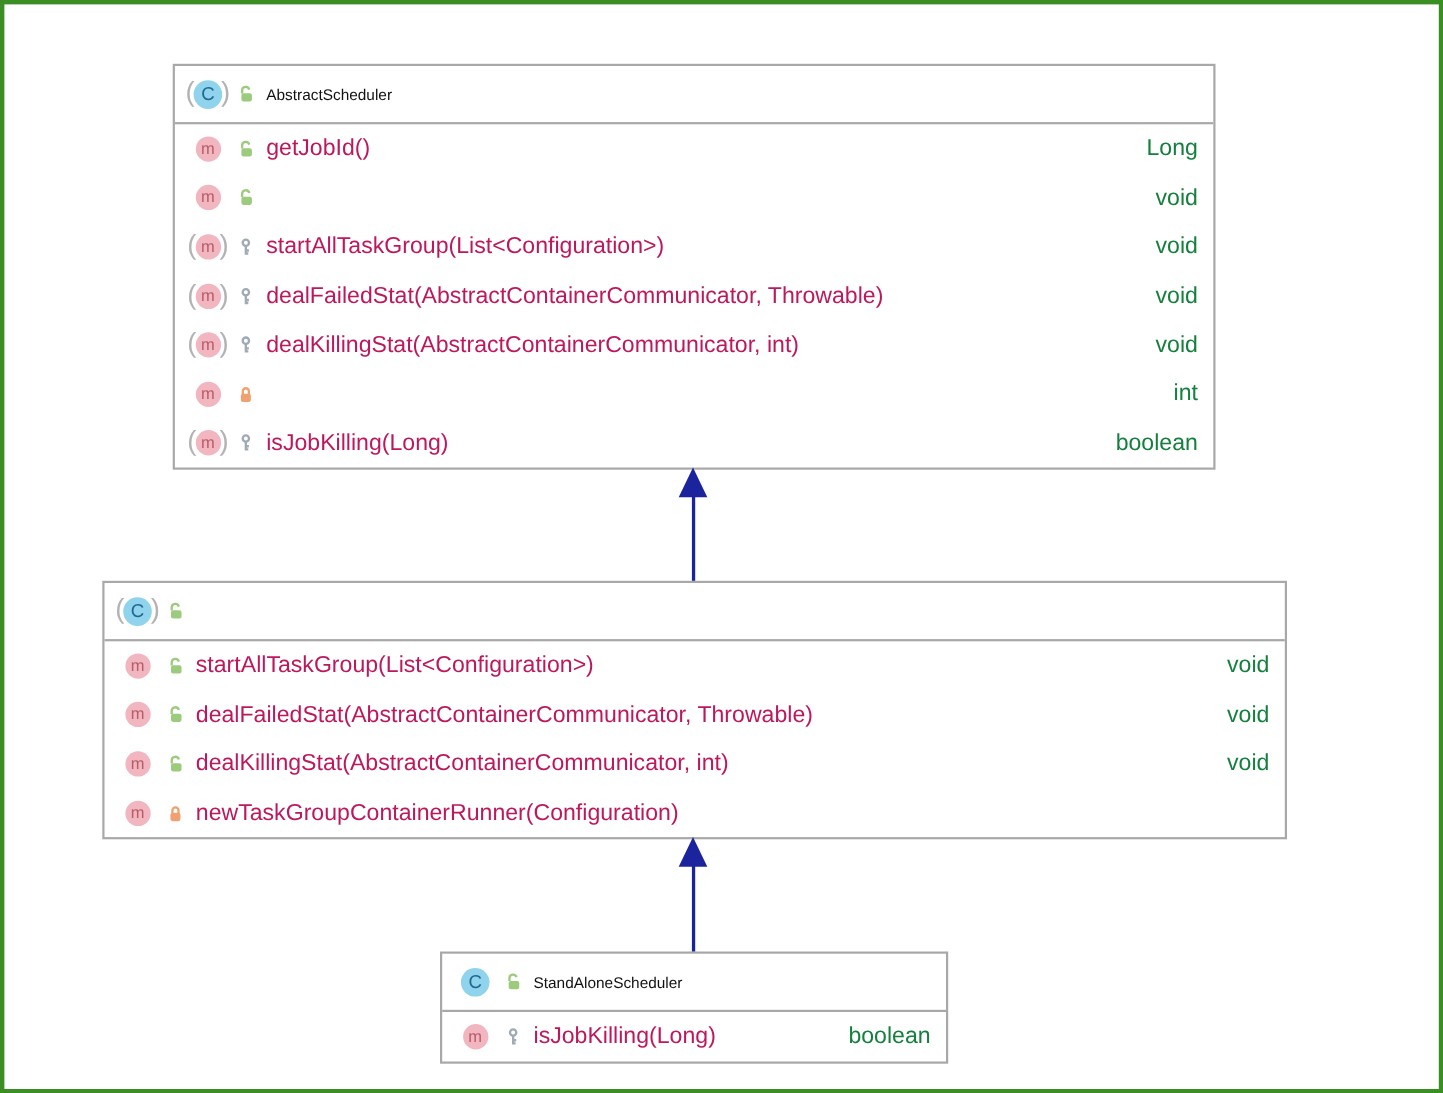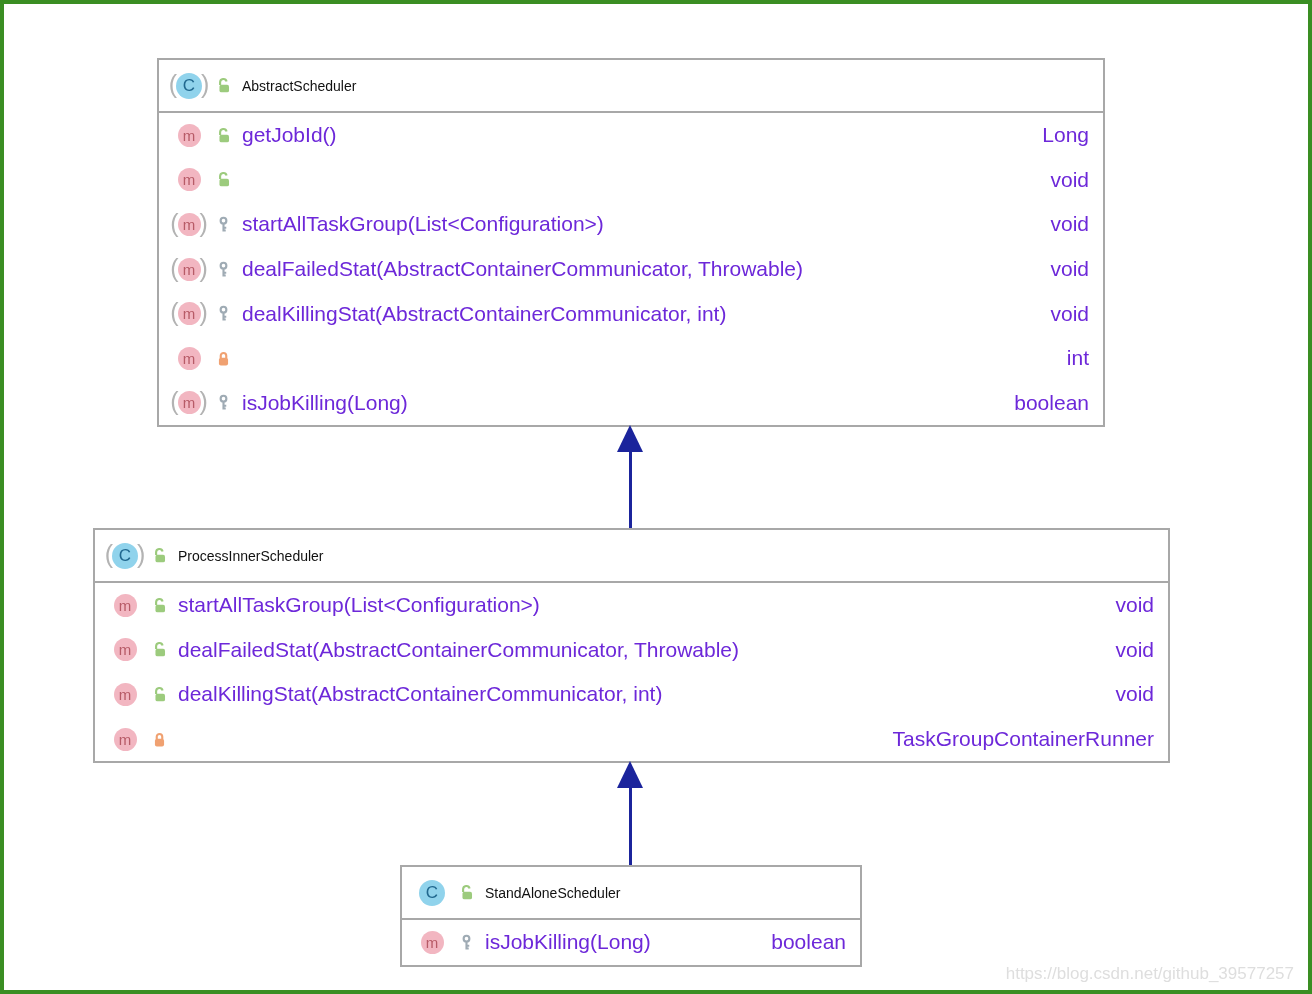--- a/index.html
+++ b/index.html
@@ -31,22 +31,22 @@
   .class-name{
     font-size:14px;color:#111;margin-left:10px;white-space:nowrap;
   }
   .rows{display:block;}
   .method-row{
     display:flex;align-items:center;
     height:44.6px;
     padding:0 14px 0 10px;
     box-sizing:border-box;
   }
-  .sig{font-size:21px;color:#6d28d9;margin-left:10px;white-space:nowrap;}
-  .ret{font-size:21px;color:#6d28d9;margin-left:auto;padding-left:24px;white-space:nowrap;}
+  .sig{font-size:21px;color:#be185d;margin-left:10px;white-space:nowrap;}
+  .ret{font-size:21px;color:#15803d;margin-left:auto;padding-left:24px;white-space:nowrap;}
   .badge-wrap{
     width:40px;min-width:40px;
     display:flex;align-items:center;justify-content:center;
   }
   .badge{
     display:flex;align-items:center;justify-content:center;
     border-radius:50%;
     font-weight:500;line-height:1;
   }
   .class-badge{width:26px;height:26px;background:#90d3ec;color:#21688f;font-size:17px;}
@@ -199,21 +199,20 @@
           <span class="paren">(</span>
           <span class="badge class-badge">C</span>
           <span class="paren">)</span>
         </span>
       <span class="vis-slot head-vis">
           <svg width="17" height="17" viewBox="0 0 16 16">
             <path d="M4.8 7.6 V5.0 A3.1 3.1 0 0 1 10.9 4.2" fill="none" stroke="#9ccb7d" stroke-width="2"></path>
             <rect x="4.2" y="7.4" width="9" height="7" rx="1.8" fill="#9ccb7d"></rect>
           </svg>
         </span>
-      <span class="class-name">ProcessInnerScheduler</span>
     </div>
     <div class="rows">
         <div class="method-row">
           <span class="badge-wrap">
             <span class="badge method-badge">m</span>
           </span>
           <span class="vis-slot">
             <svg width="17" height="17" viewBox="0 0 16 16">
               <path d="M4.8 7.6 V5.0 A3.1 3.1 0 0 1 10.9 4.2" fill="none" stroke="#9ccb7d" stroke-width="2"></path>
               <rect x="4.2" y="7.4" width="9" height="7" rx="1.8" fill="#9ccb7d"></rect>
@@ -251,21 +250,21 @@
         <div class="method-row">
           <span class="badge-wrap">
             <span class="badge method-badge">m</span>
           </span>
           <span class="vis-slot">
             <svg width="17" height="17" viewBox="0 0 16 16">
               <path d="M5.4 7.6 V5.4 a2.6 2.6 0 0 1 5.2 0 V7.6" fill="none" stroke="#f0a171" stroke-width="2"></path>
               <rect x="3.7" y="7.4" width="8.6" height="7.2" rx="1.8" fill="#f0a171"></rect>
             </svg>
           </span>
-          <span class="ret">TaskGroupContainerRunner</span>
+          <span class="sig">newTaskGroupContainerRunner(Configuration)</span>
         </div>
       </div>
   </div>
 
   <div class="class-box" id="box2">
     <div class="class-header">
       <span class="badge-wrap class-icon-slot">
           <span class="badge class-badge">C</span>
         </span>
       <span class="vis-slot head-vis">
@@ -295,14 +294,13 @@
 
   <div class="arrow" id="arrow0">
     <div class="arrow-head"></div>
     <div class="arrow-line"></div>
   </div>
   <div class="arrow" id="arrow1">
     <div class="arrow-head"></div>
     <div class="arrow-line"></div>
   </div>
 
-  <div class="watermark">https://blog.csdn.net/github_39577257</div>
 </div>
 
 </body></html>

